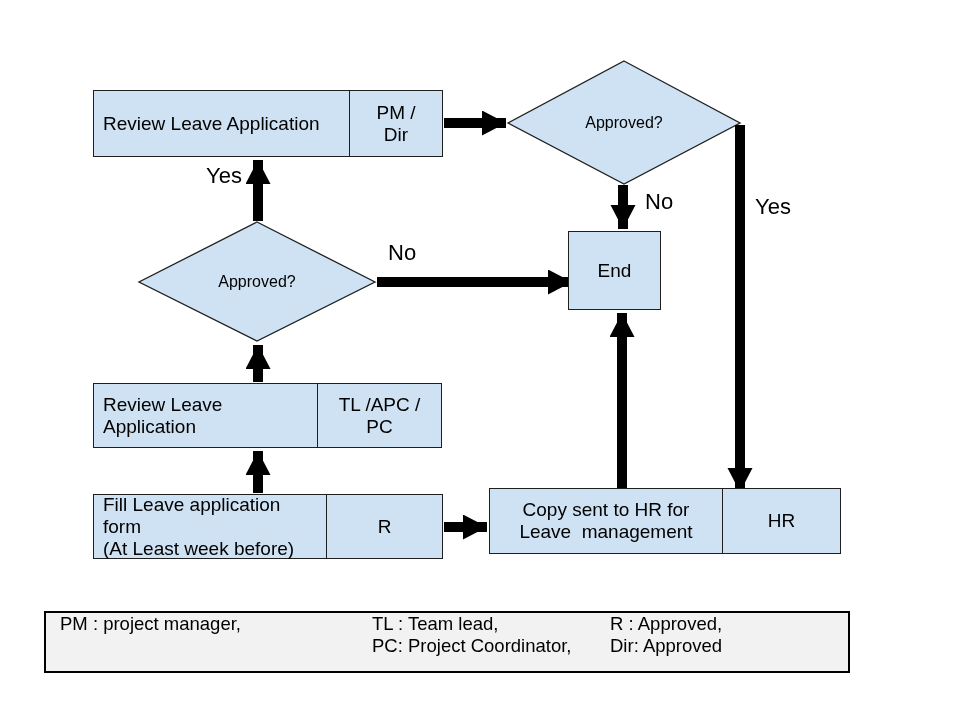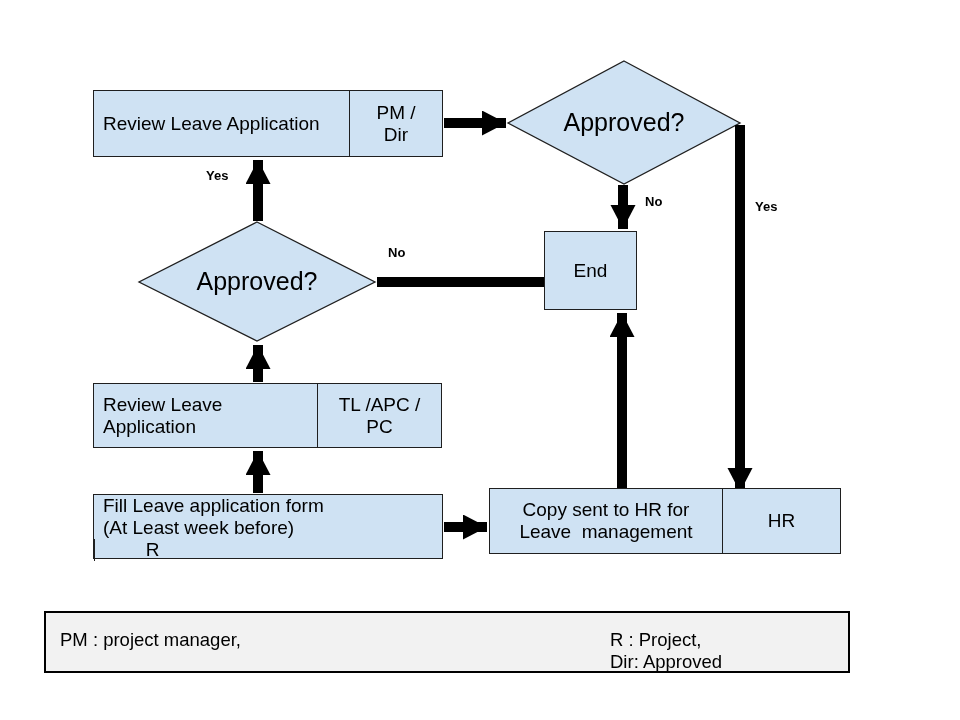--- a/index.html
+++ b/index.html
@@ -51,39 +51,38 @@
     justify-content: center;
     text-align: center;
     white-space: pre-wrap;
     box-sizing: border-box;
   }
   .dlabel {
     position: absolute;
     display: flex;
     align-items: center;
     justify-content: center;
-    font-size: 25px;
+    font-size: 16px;
   }
   .elabel {
     position: absolute;
-    font-size: 13px;
+    font-size: 22px;
     line-height: 22px;
     white-space: nowrap;
-    font-weight: bold;
   }
   .legend {
     position: absolute;
     background: var(--legend-fill, #f2f2f2);
     border: 2px solid #000;
     box-sizing: border-box;
     font-size: 18.5px;
   }
   .lcol {
     position: absolute;
-    top: 16px;
+    top: 0;
     line-height: 22px;
     white-space: nowrap;
   }
 </style>
 </head>
 <body>
 
 <div class="canvas">
 
   <svg class="wires" width="960" height="720" viewBox="0 0 960 720" aria-hidden="true">
@@ -106,31 +105,31 @@
     <path class="arrow" d="M444,527 H487"></path>
     <path class="arrow" d="M622,492 V313"></path>
   </svg>
 
   <div class="node" style="left:93px; top:90px; width:350px; height:67px;">
     <div class="label left">Review Leave Application</div>
     <div class="role" style="width:93px;">PM /
 Dir</div>
   </div>
 
-  <div class="node" style="left:544px; top:231px; width:93px; height:79px;">
+  <div class="node" style="left:568px; top:231px; width:93px; height:79px;">
     <div class="label mid">End</div>
   </div>
 
   <div class="node" style="left:93px; top:383px; width:349px; height:65px;">
     <div class="label left">Review Leave Application</div>
     <div class="role" style="width:124px;">TL /APC /
 PC</div>
   </div>
 
-  <div class="node" style="left:93px; top:494px; width:350px; height:65px;flex-direction:column;">
+  <div class="node" style="left:93px; top:494px; width:350px; height:65px;">
     <div class="label left">Fill Leave application form
 (At Least week before)</div>
     <div class="role" style="width:116px;">R</div>
   </div>
 
   <div class="node" style="left:489px; top:488px; width:352px; height:66px;">
     <div class="label mid">Copy sent to HR for
 Leave  management</div>
     <div class="role" style="width:118px;">HR</div>
   </div>
@@ -140,19 +139,23 @@
 
   <span class="elabel" style="left:206px; top:165px;">Yes</span>
   <span class="elabel" style="left:645px; top:191px;">No</span>
   <span class="elabel" style="left:755px; top:196px;">Yes</span>
   <span class="elabel" style="left:388px; top:242px;">No</span>
 
   <div class="legend" style="left:44px; top:611px; width:806px; height:62px;">
     <div class="lcol" style="left:14px;">
       <div>PM : project manager,</div>
     </div>
+    <div class="lcol" style="left:326px;">
+      <div>TL : Team lead,</div>
+      <div>PC: Project Coordinator,</div>
+    </div>
     <div class="lcol" style="left:564px;">
-      <div>R : Project,</div>
+      <div>R : Approved,</div>
       <div>Dir: Approved</div>
     </div>
   </div>
 
 </div>
 
 </body></html>

